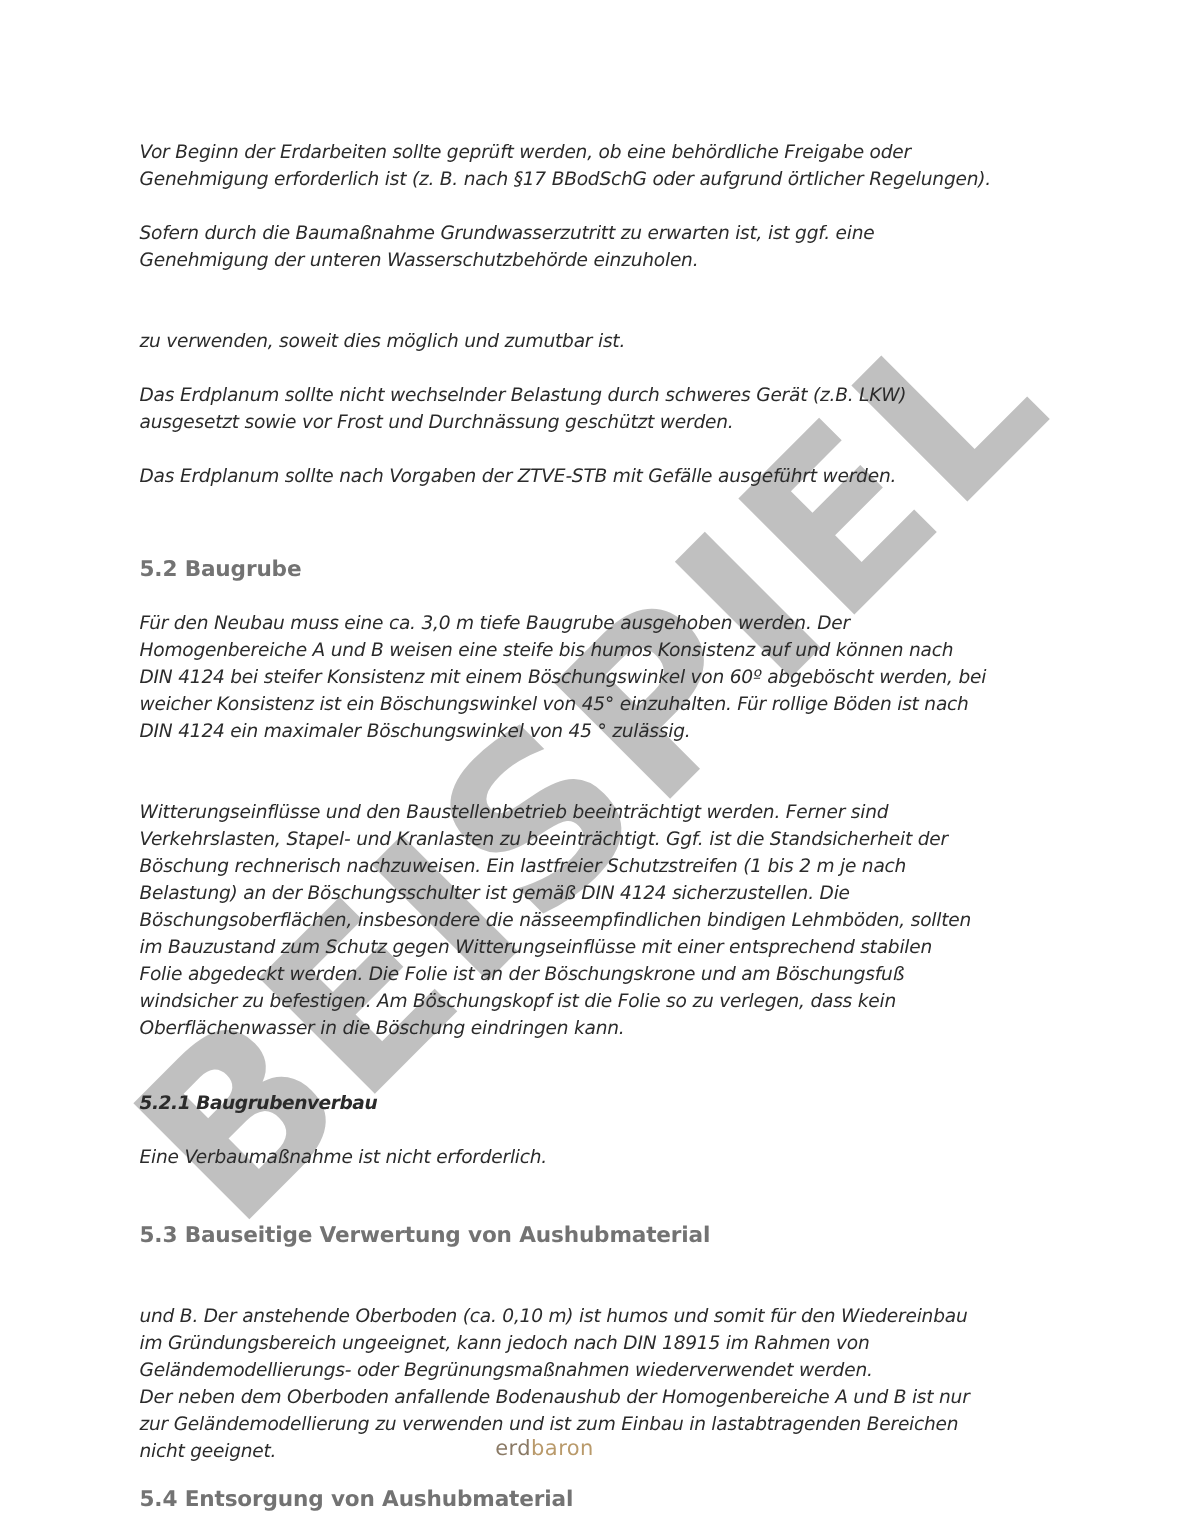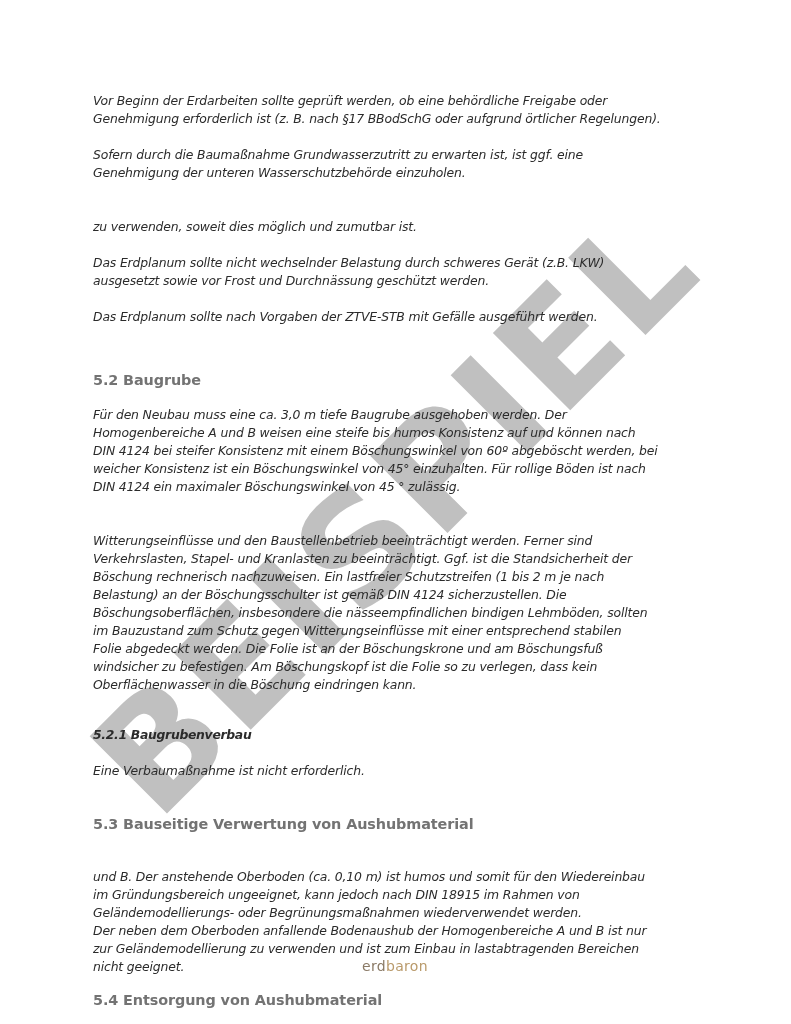--- a/index.html
+++ b/index.html
@@ -66,21 +66,20 @@
     }
     .footer-logo {
       position: absolute;
       left: 0;
       width: 726px;
       top: 958px;
       text-align: center;
       font-size: 14px;
       letter-spacing: 0.3px;
       z-index: 2;
-      padding-left: 32px;
     }
     .logo-erd { color: #8a7a66; }
     .logo-baron { color: #b99a6b; }
   </style>
 </head>
 <body>
 
 <div class="page">
 
   <div class="watermark">BEISPIEL</div>

